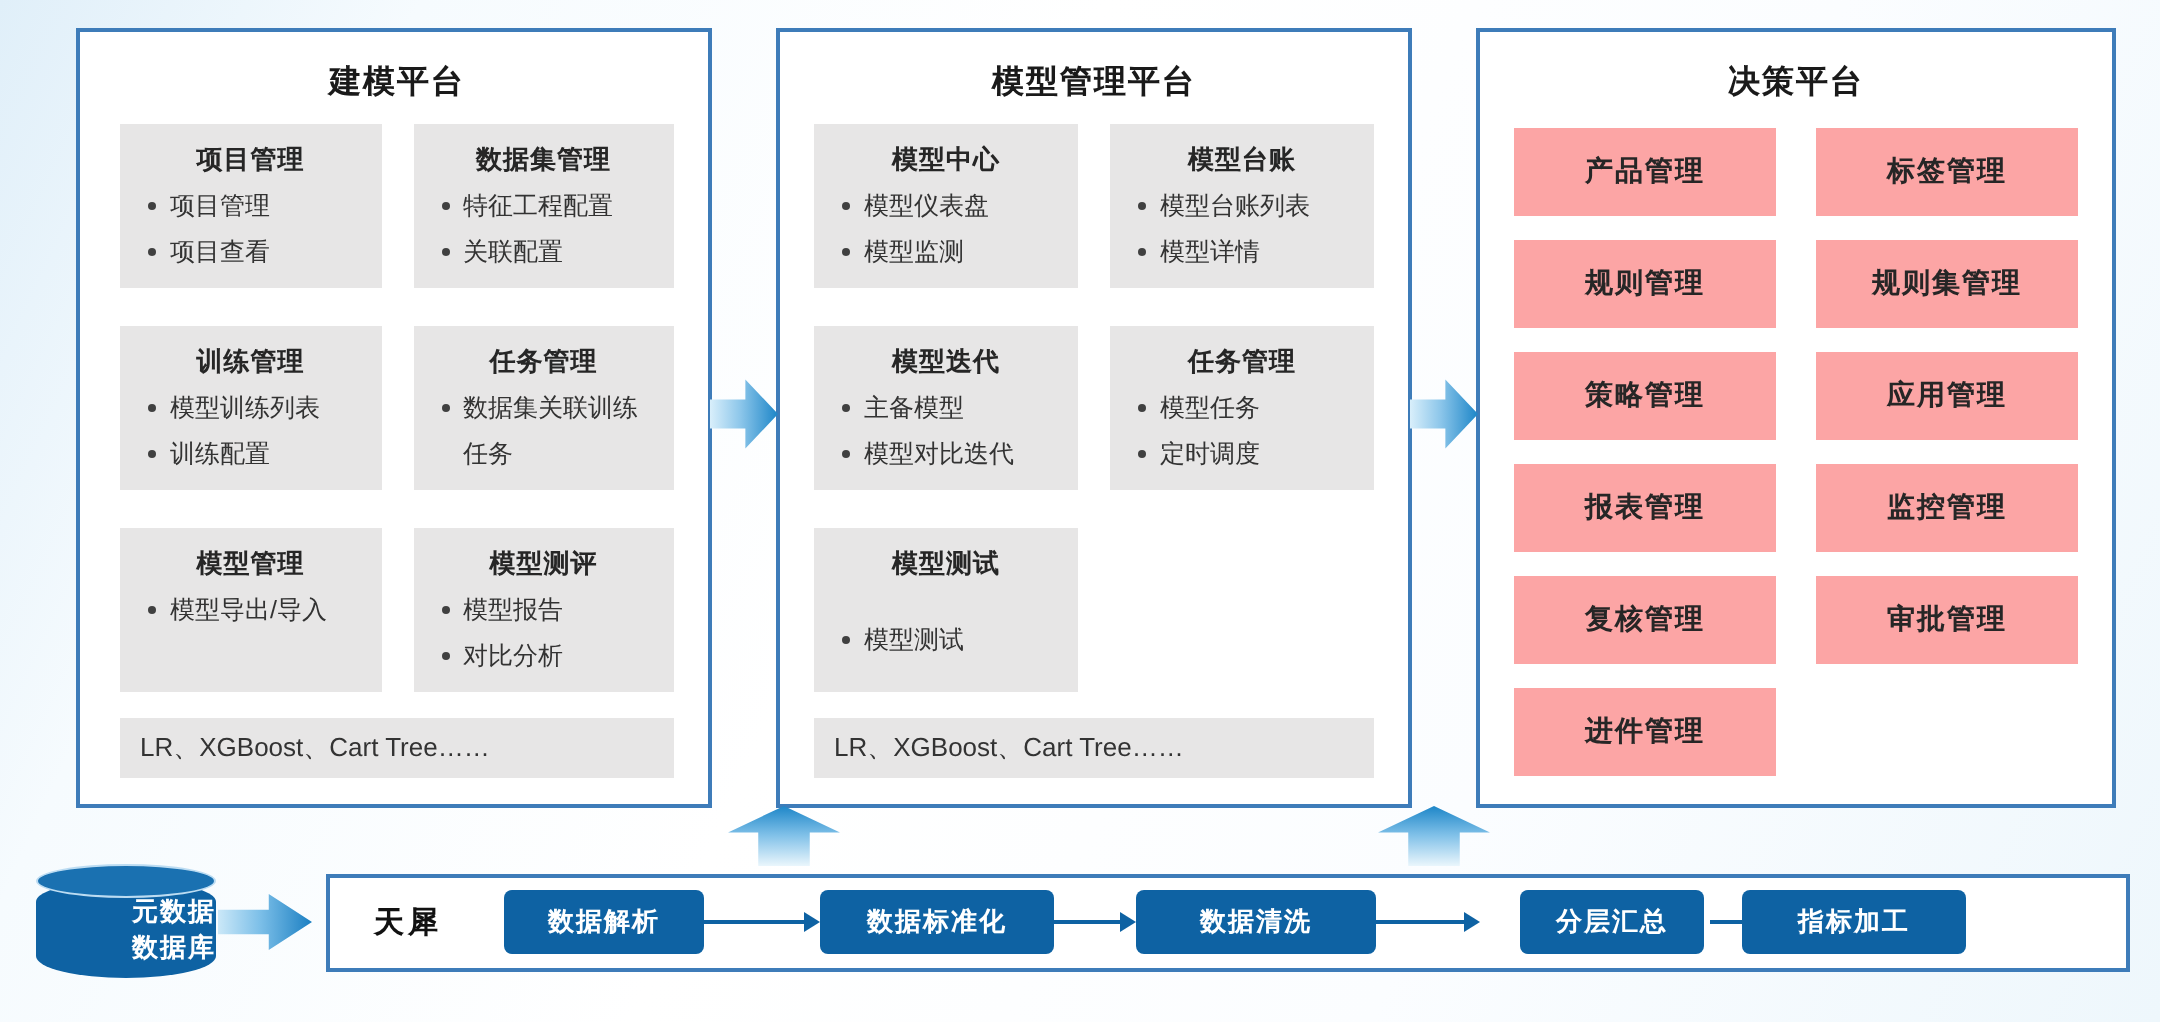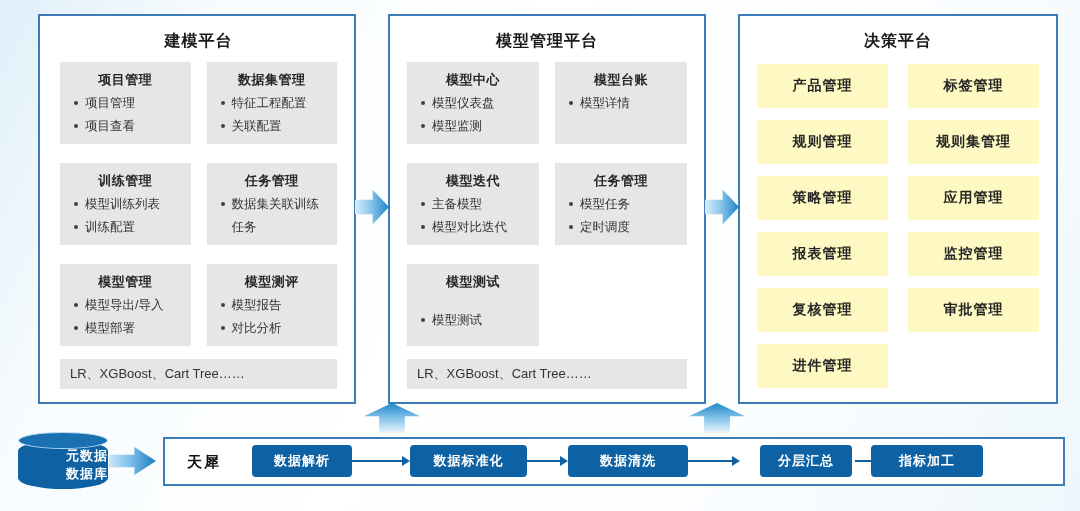--- a/index.html
+++ b/index.html
@@ -50,21 +50,21 @@
     margin-top:13px; height:30px; line-height:30px;
     background:#e7e6e6; font-size:13px; color:#333333; padding:0 10px;
     white-space:nowrap; overflow:hidden;
   }
   
   .labels-grid {
     display:grid; grid-template-columns:1fr 1fr;
     column-gap:20px; row-gap:12px; margin-top:2px;
   }
   .label-box {
-    height:44px; background:#fef9c3; display:flex;
+    height:44px; background:#fca5a5; display:flex;
     align-items:center; justify-content:center;
     font-size:14px; font-weight:bold; color:#262626; letter-spacing:1px;
   }
   .label-box.empty { background:transparent; }
   
   .arrow-right {
     position:absolute; top:189px; width:34px; height:36px;
     background:linear-gradient(to right,#d9effb 0%,#8cc6ea 45%,#1d86c8 100%);
     clip-path:polygon(0 30%,52% 30%,52% 2%,100% 50%,52% 98%,52% 70%,0 70%);
   }
@@ -166,21 +166,20 @@
       <div class="group">
         <h3>任务管理</h3>
         <ul>
           <li>数据集关联训练任务</li>
         </ul>
       </div>
       <div class="group">
         <h3>模型管理</h3>
         <ul>
           <li>模型导出/导入</li>
-          <li>模型部署</li>
         </ul>
       </div>
       <div class="group">
         <h3>模型测评</h3>
         <ul>
           <li>模型报告</li>
           <li>对比分析</li>
         </ul>
       </div>
     </div>
@@ -193,20 +192,21 @@
       <div class="group">
         <h3>模型中心</h3>
         <ul>
           <li>模型仪表盘</li>
           <li>模型监测</li>
         </ul>
       </div>
       <div class="group">
         <h3>模型台账</h3>
         <ul>
+          <li>模型台账列表</li>
           <li>模型详情</li>
         </ul>
       </div>
       <div class="group">
         <h3>模型迭代</h3>
         <ul>
           <li>主备模型</li>
           <li>模型对比迭代</li>
         </ul>
       </div>

